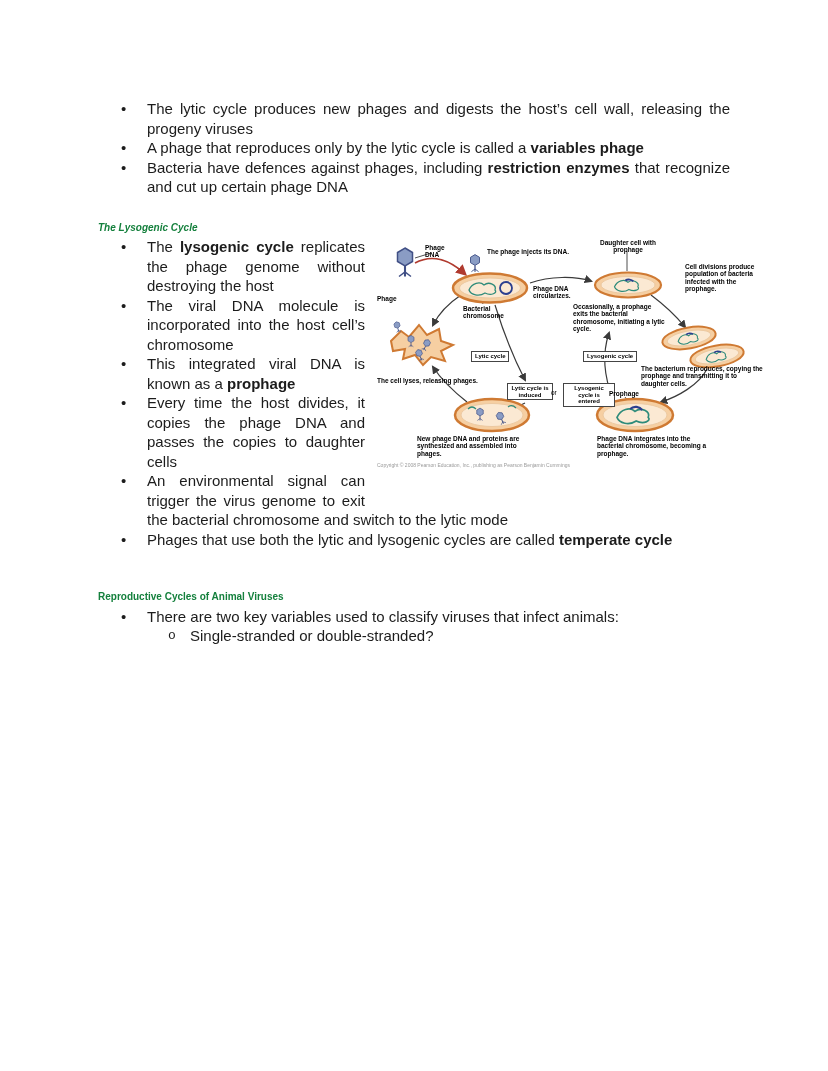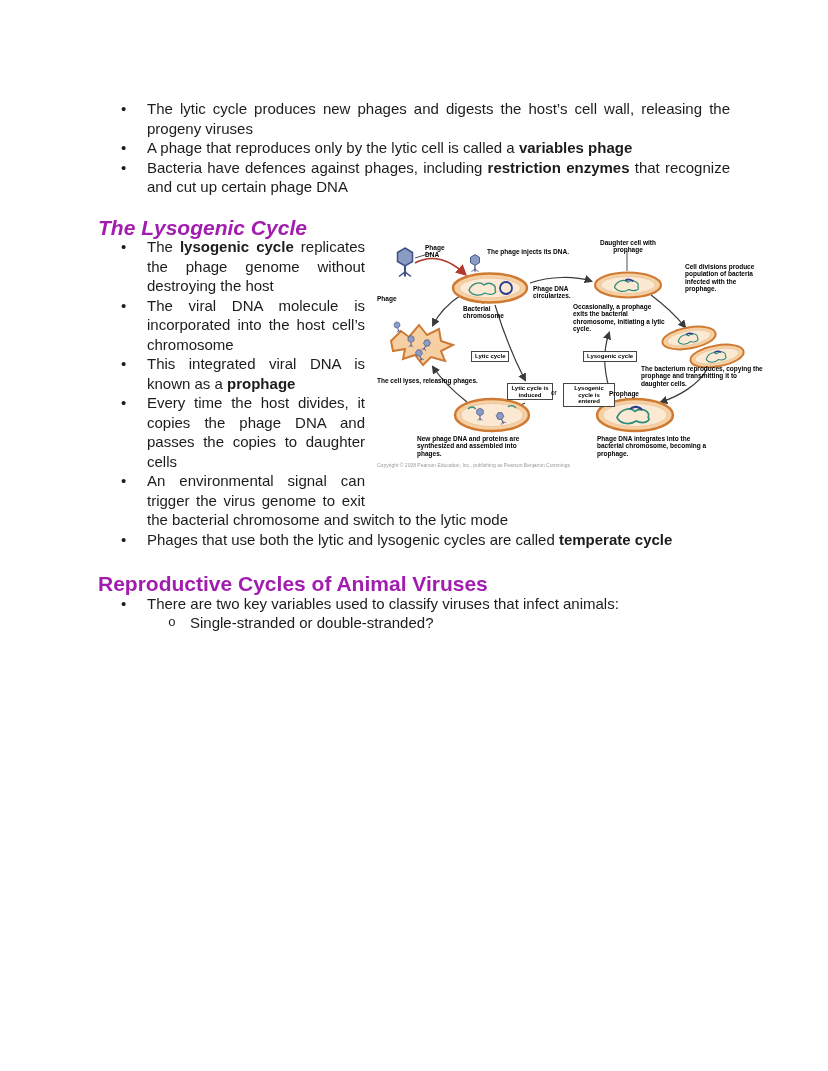--- a/index.html
+++ b/index.html
@@ -7,23 +7,23 @@
     width:828px; height:1071px; overflow:hidden;
     font-family:"Liberation Sans", sans-serif;
     font-size:15px; line-height:19.5px; color:#1c1c1c;
   }
   .page { box-sizing:border-box; width:828px; height:1071px; padding:99px 61px 40px 98px; position:relative; }
   .section { padding-right:37px; }
   .bullet { position:relative; padding-left:49px; text-align:justify; }
   .bullet::before { content:"•"; position:absolute; left:23px; top:0; }
   .sub-bullet { position:relative; padding-left:92px; }
   .sub-bullet::before { content:"o"; position:absolute; left:70px; top:0px; font-family:"Liberation Mono", monospace; font-size:13px; }
-  h2.heading { font-size:21px; line-height:19.5px; font-weight:bold; margin:21px 0 0 0; color:#a21caf; }
+  h2.heading { font-size:10px; line-height:19.5px; font-weight:bold; margin:21px 0 0 0; color:#15803d; }
   h2.italic { font-style:italic; }
-  h2.clear { clear:both; margin-top:25px; }
+  h2.clear { clear:both; margin-top:38px; }
   b { font-weight:bold; }
 
   
   figure.cycle-figure {
     float:right; width:392px; height:232px; margin:2px -37px 22px 10px;
     position:relative; background:#fff;
   }
   figure.cycle-figure svg { position:absolute; left:0; top:0; }
   .fig-label {
     position:absolute; font-size:6.5px; line-height:1.15; font-weight:bold; color:#000;
@@ -37,21 +37,21 @@
 </head>
 <body>
 
 <div class="page">
 
   <section class="section">
     <div class="bullet">
       <span class="txt"><span>The lytic cycle produces new phages and digests the host’s cell wall, releasing the progeny viruses</span><b></b><span></span></span>
     </div>
     <div class="bullet">
-      <span class="txt"><span>A phage that reproduces only by the lytic cell is called a </span><b>variables phage</b><span></span></span>
+      <span class="txt"><span>A phage that reproduces only by the lytic cycle is called a </span><b>variables phage</b><span></span></span>
     </div>
     <div class="bullet">
       <span class="txt"><span>Bacteria have defences against phages, including </span><b>restriction enzymes</b><span> that recognize and cut up certain phage DNA</span></span>
     </div>
   </section>
 
   <h2 class="heading italic">The Lysogenic Cycle</h2>
 
   <section class="section">
 

